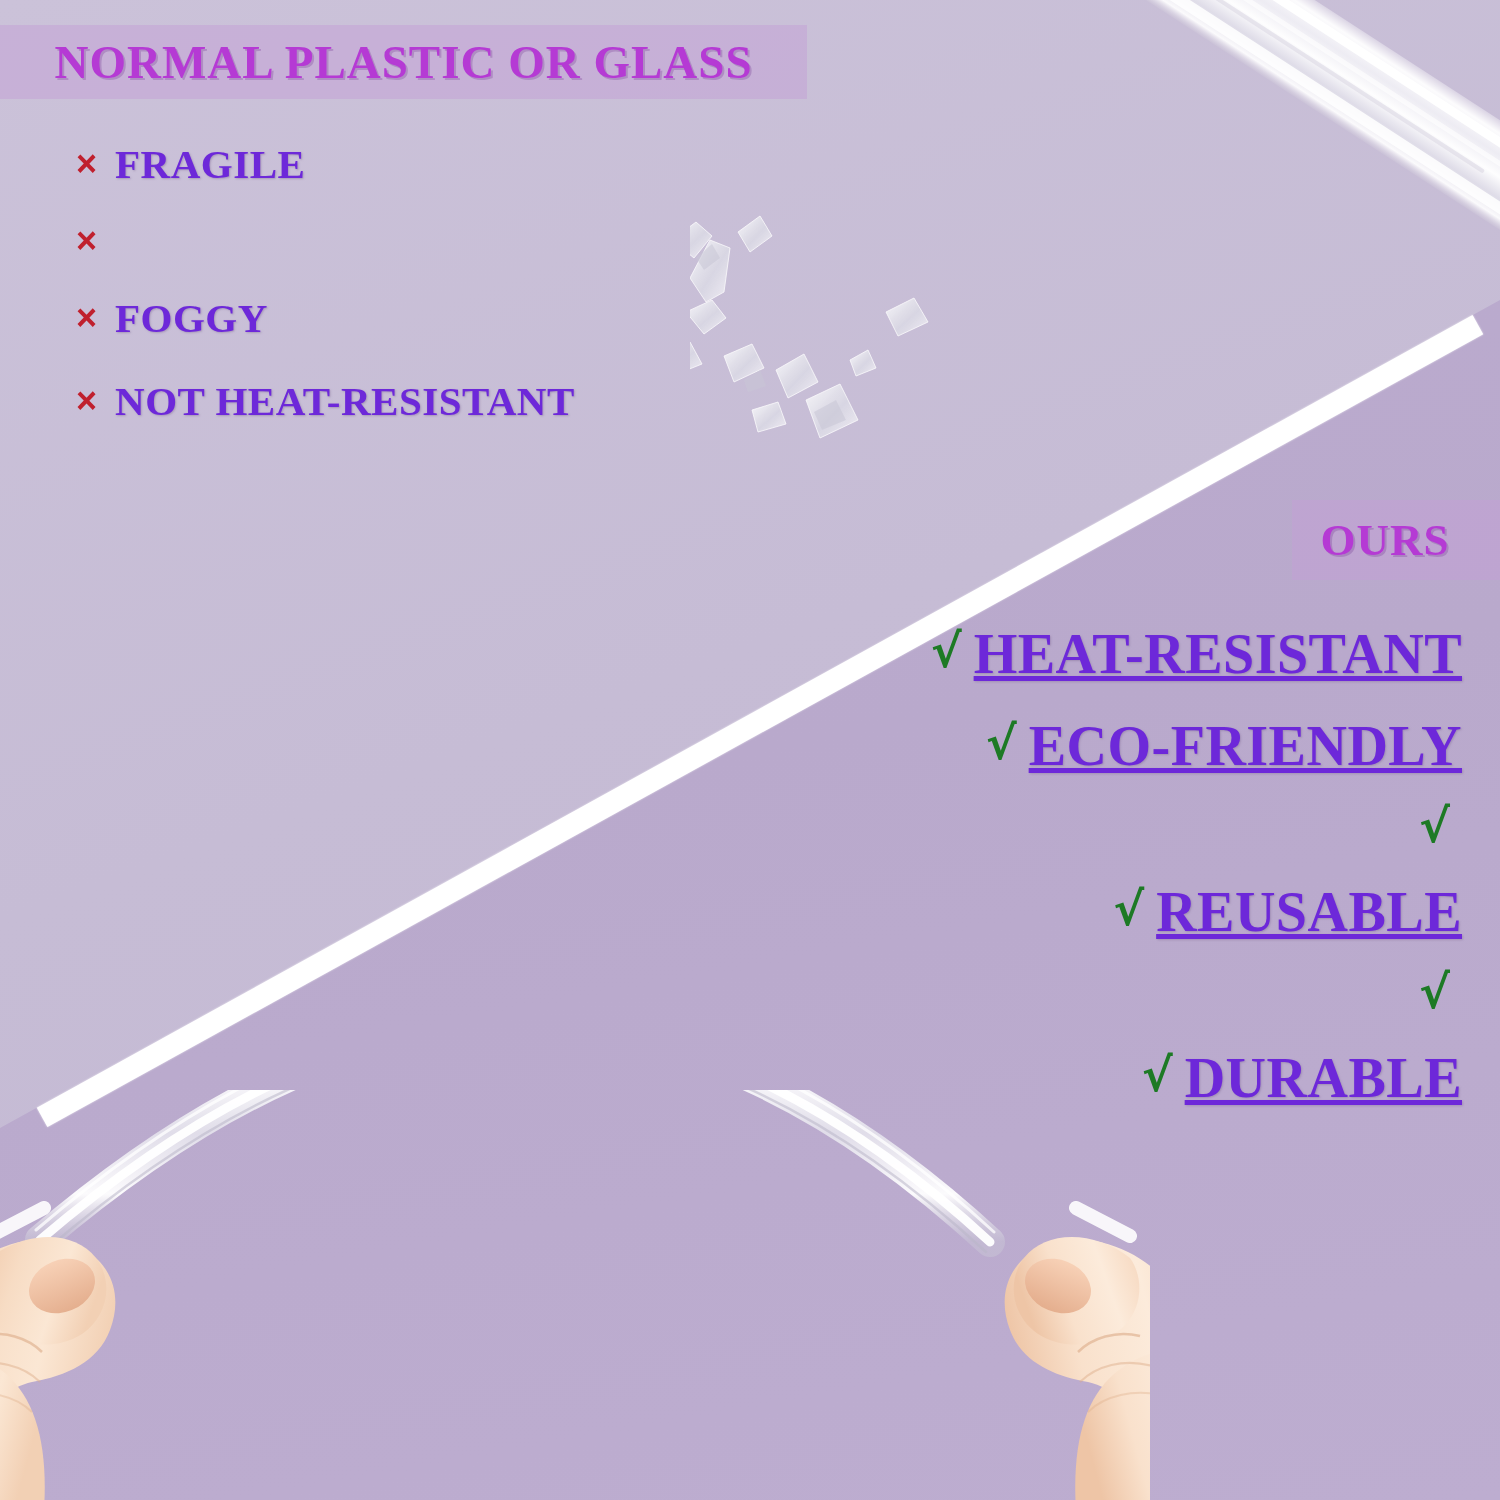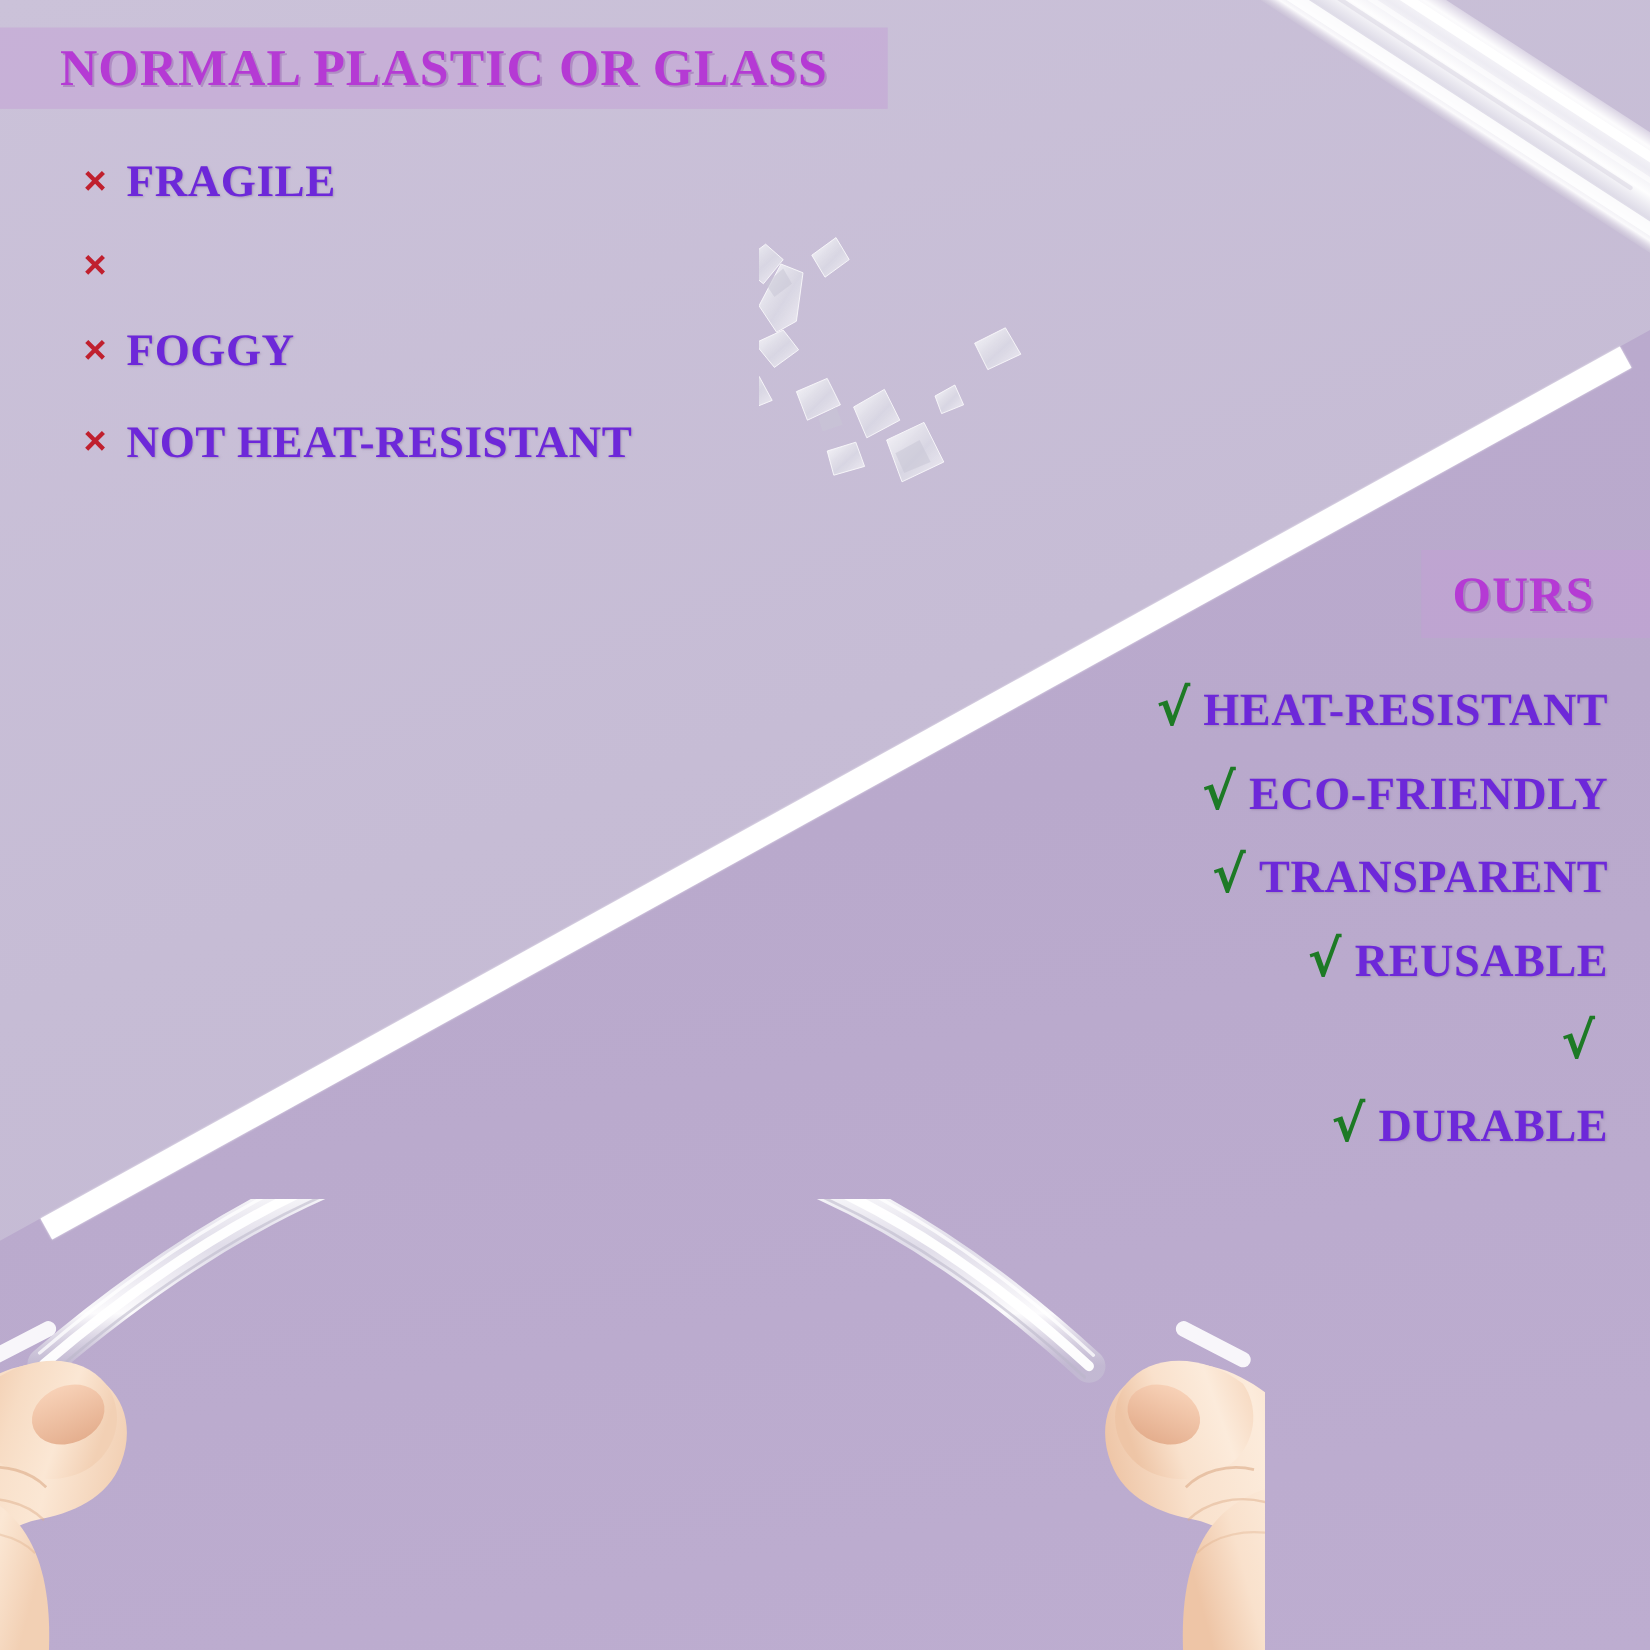--- a/index.html
+++ b/index.html
@@ -107,21 +107,21 @@
     position: relative;
     top: -3px;
   }
   .item-label {
     color: #6d28d9;
     font-weight: bold;
     font-size: 41px;
     letter-spacing: 0.5px;
     text-shadow: 1px 1px 2px rgba(140,120,160,0.55);
   }
-  .list-pro .item-label { font-size: 42px; }
+  .list-pro .item-label { font-size: 56px; text-decoration: underline; }
 
   
   .vs {
     position: absolute;
     left: 340px;
     top: 700px;
     font-size: 200px;
     font-weight: bold;
     color: #9b64ad;
     line-height: 1;
@@ -241,21 +241,20 @@
     <div class="item">
       <span class="mark mark-check">√</span>
       <span class="item-label">HEAT-RESISTANT</span>
     </div>
     <div class="item">
       <span class="mark mark-check">√</span>
       <span class="item-label">ECO-FRIENDLY</span>
     </div>
     <div class="item">
       <span class="mark mark-check">√</span>
-      <span class="item-label">TRANSPARENT</span>
     </div>
     <div class="item">
       <span class="mark mark-check">√</span>
       <span class="item-label">REUSABLE</span>
     </div>
     <div class="item">
       <span class="mark mark-check">√</span>
     </div>
     <div class="item">
       <span class="mark mark-check">√</span>

